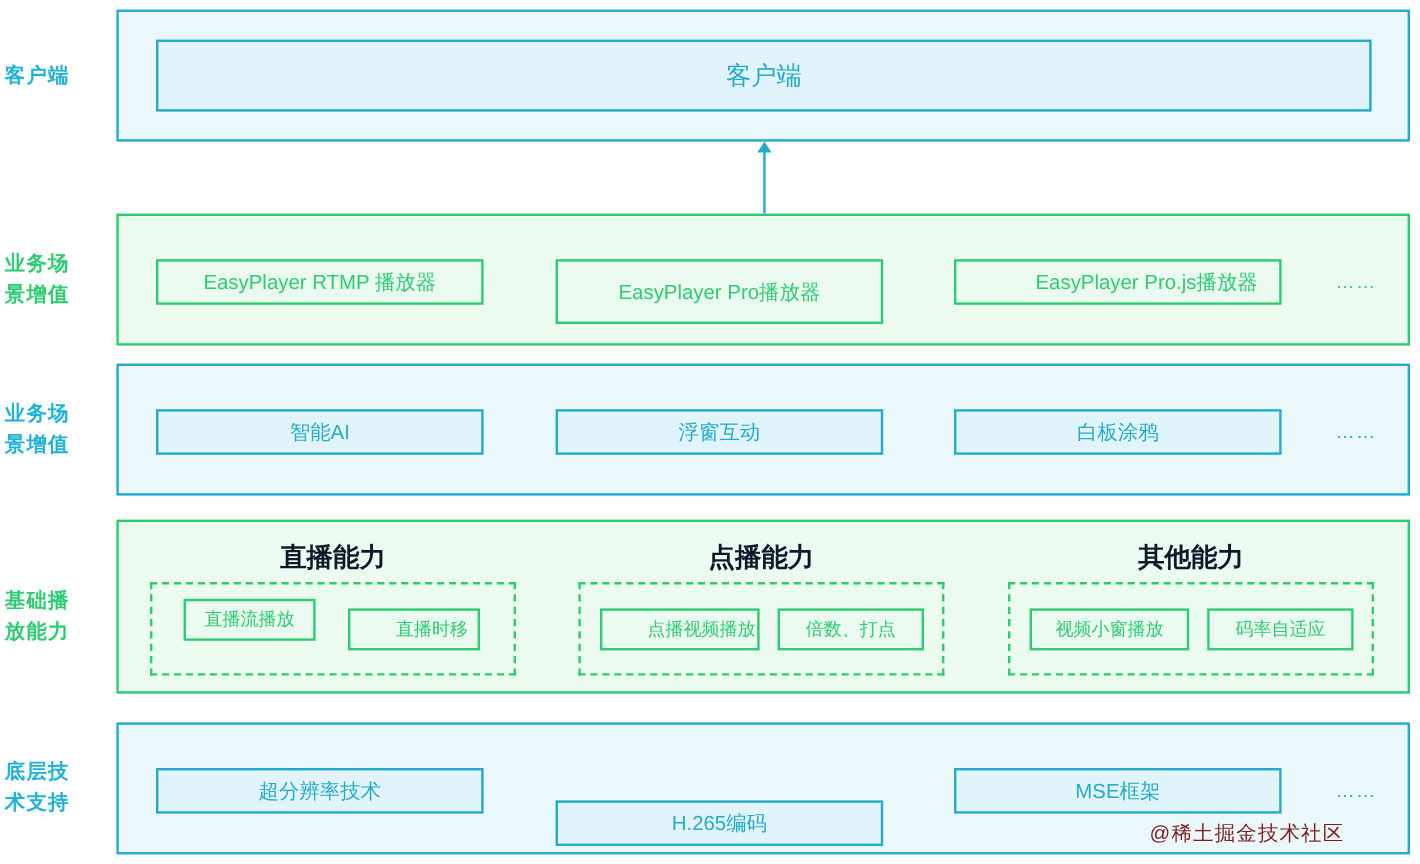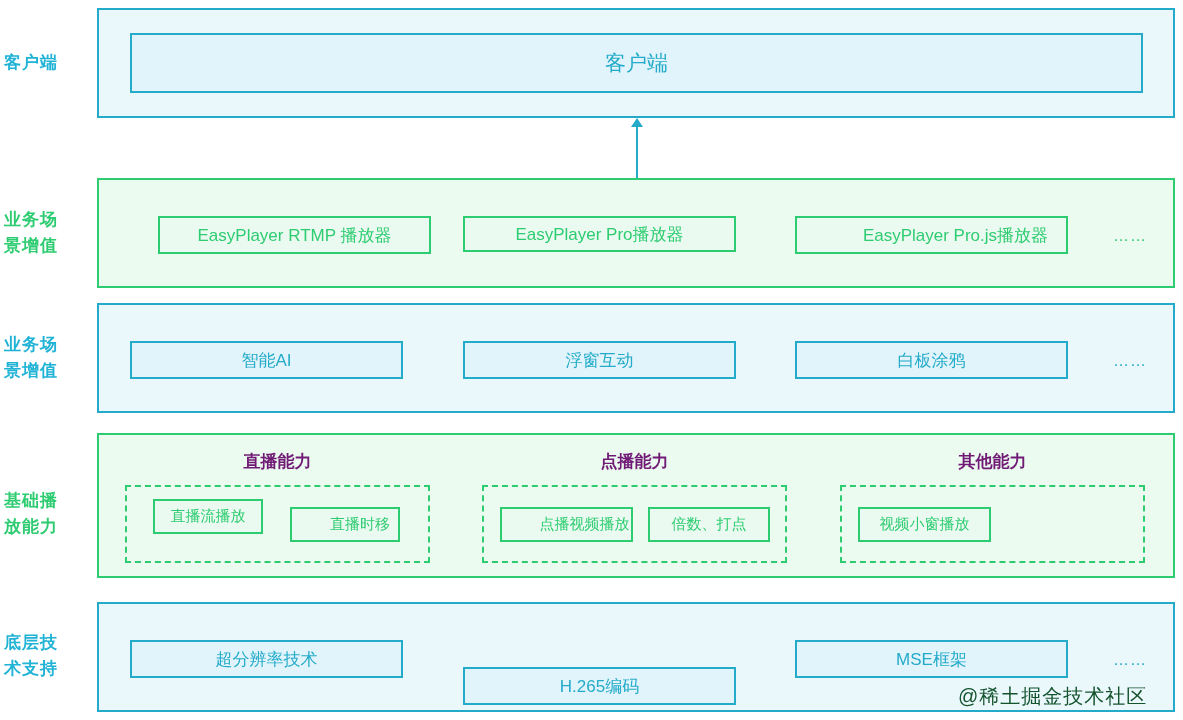--- a/index.html
+++ b/index.html
@@ -85,23 +85,23 @@
     font-size: 16px;
     letter-spacing: 1px;
     line-height: 1;
   }
   .ellipsis.blue  { color: #23abc9; }
   .ellipsis.green { color: #2ecc71; }
 
   
   .group-title {
     position: absolute;
-    font-size: 17px;
+    font-size: 22px;
     font-weight: bold;
-    color: #701a75;
+    color: #0f172a;
     text-align: center;
     white-space: nowrap;
   }
 
   
   .dashed-box {
     position: absolute;
     box-sizing: border-box;
     border: 2px dashed #2ecc71;
     background: transparent;
@@ -118,22 +118,22 @@
     width: 0;
     height: 0;
     border-left: 6px solid transparent;
     border-right: 6px solid transparent;
     border-bottom: 9px solid #23abc9;
   }
 
   
   .watermark {
     position: absolute;
-    font-size: 20px;
-    color: #14532d;
+    font-size: 17px;
+    color: #7f1d1d;
     white-space: nowrap;
     letter-spacing: 1px;
   }
 </style>
 </head>
 <body>
 
 <div id="canvas">
 
   <div class="side-label blue" style="top:50px;">客户端</div>
@@ -145,23 +145,23 @@
   <div class="arrow-line" style="left:636px; top:126px; height:52px;"></div>
   <div class="arrow-head" style="left:631px; top:118px;"></div>
 
   <div class="side-label green" style="top:207px;">
     <div>业务场</div>
     <div>景增值</div>
   </div>
 
   <div class="band green" style="left:97px; top:178px; width:1078px; height:110px;"></div>
 
-  <div class="chip green" style="left:130px; top:216px; width:273px; height:38px;margin-left:28px;">EasyPlayer RTMP 播放器</div>
-
-  <div class="chip green" style="left:463px; top:216px; width:273px; height:36px;">EasyPlayer Pro播放器</div>
+  <div class="chip green" style="left:130px; top:216px; width:273px; height:38px;">EasyPlayer RTMP 播放器</div>
+
+  <div class="chip green" style="left:463px; top:216px; width:273px; height:54px;">EasyPlayer Pro播放器</div>
 
   <div class="chip green" style="left:795px; top:216px; width:273px; height:38px;padding-left:48px;">EasyPlayer Pro.js播放器</div>
 
   <div class="ellipsis green" style="left:1113px; top:228px;">……</div>
 
   <div class="side-label blue" style="top:332px;">
     <div>业务场</div>
     <div>景增值</div>
   </div>
 
@@ -188,20 +188,21 @@
   <div class="chip green small" style="left:290px; top:507px; width:110px; height:35px;padding-left:30px;">直播时移</div>
 
   <div class="group-title" style="left:482px; top:450px; width:305px;">点播能力</div>
   <div class="dashed-box" style="left:482px; top:485px; width:305px; height:78px;"></div>
   <div class="chip green small" style="left:500px; top:507px; width:133px; height:35px;padding-left:36px;">点播视频播放</div>
   <div class="chip green small" style="left:648px; top:507px; width:122px; height:35px;">倍数、打点</div>
 
   <div class="group-title" style="left:840px; top:450px; width:305px;">其他能力</div>
   <div class="dashed-box" style="left:840px; top:485px; width:305px; height:78px;"></div>
   <div class="chip green small" style="left:858px; top:507px; width:133px; height:35px;">视频小窗播放</div>
+  <div class="chip green small" style="left:1006px; top:507px; width:122px; height:35px;">码率自适应</div>
 
   <div class="side-label blue" style="top:630px;">
     <div>底层技</div>
     <div>术支持</div>
   </div>
 
   <div class="band blue" style="left:97px; top:602px; width:1078px; height:110px;"></div>
 
   <div class="chip blue" style="left:130px; top:640px; width:273px; height:38px;">超分辨率技术</div>
 

